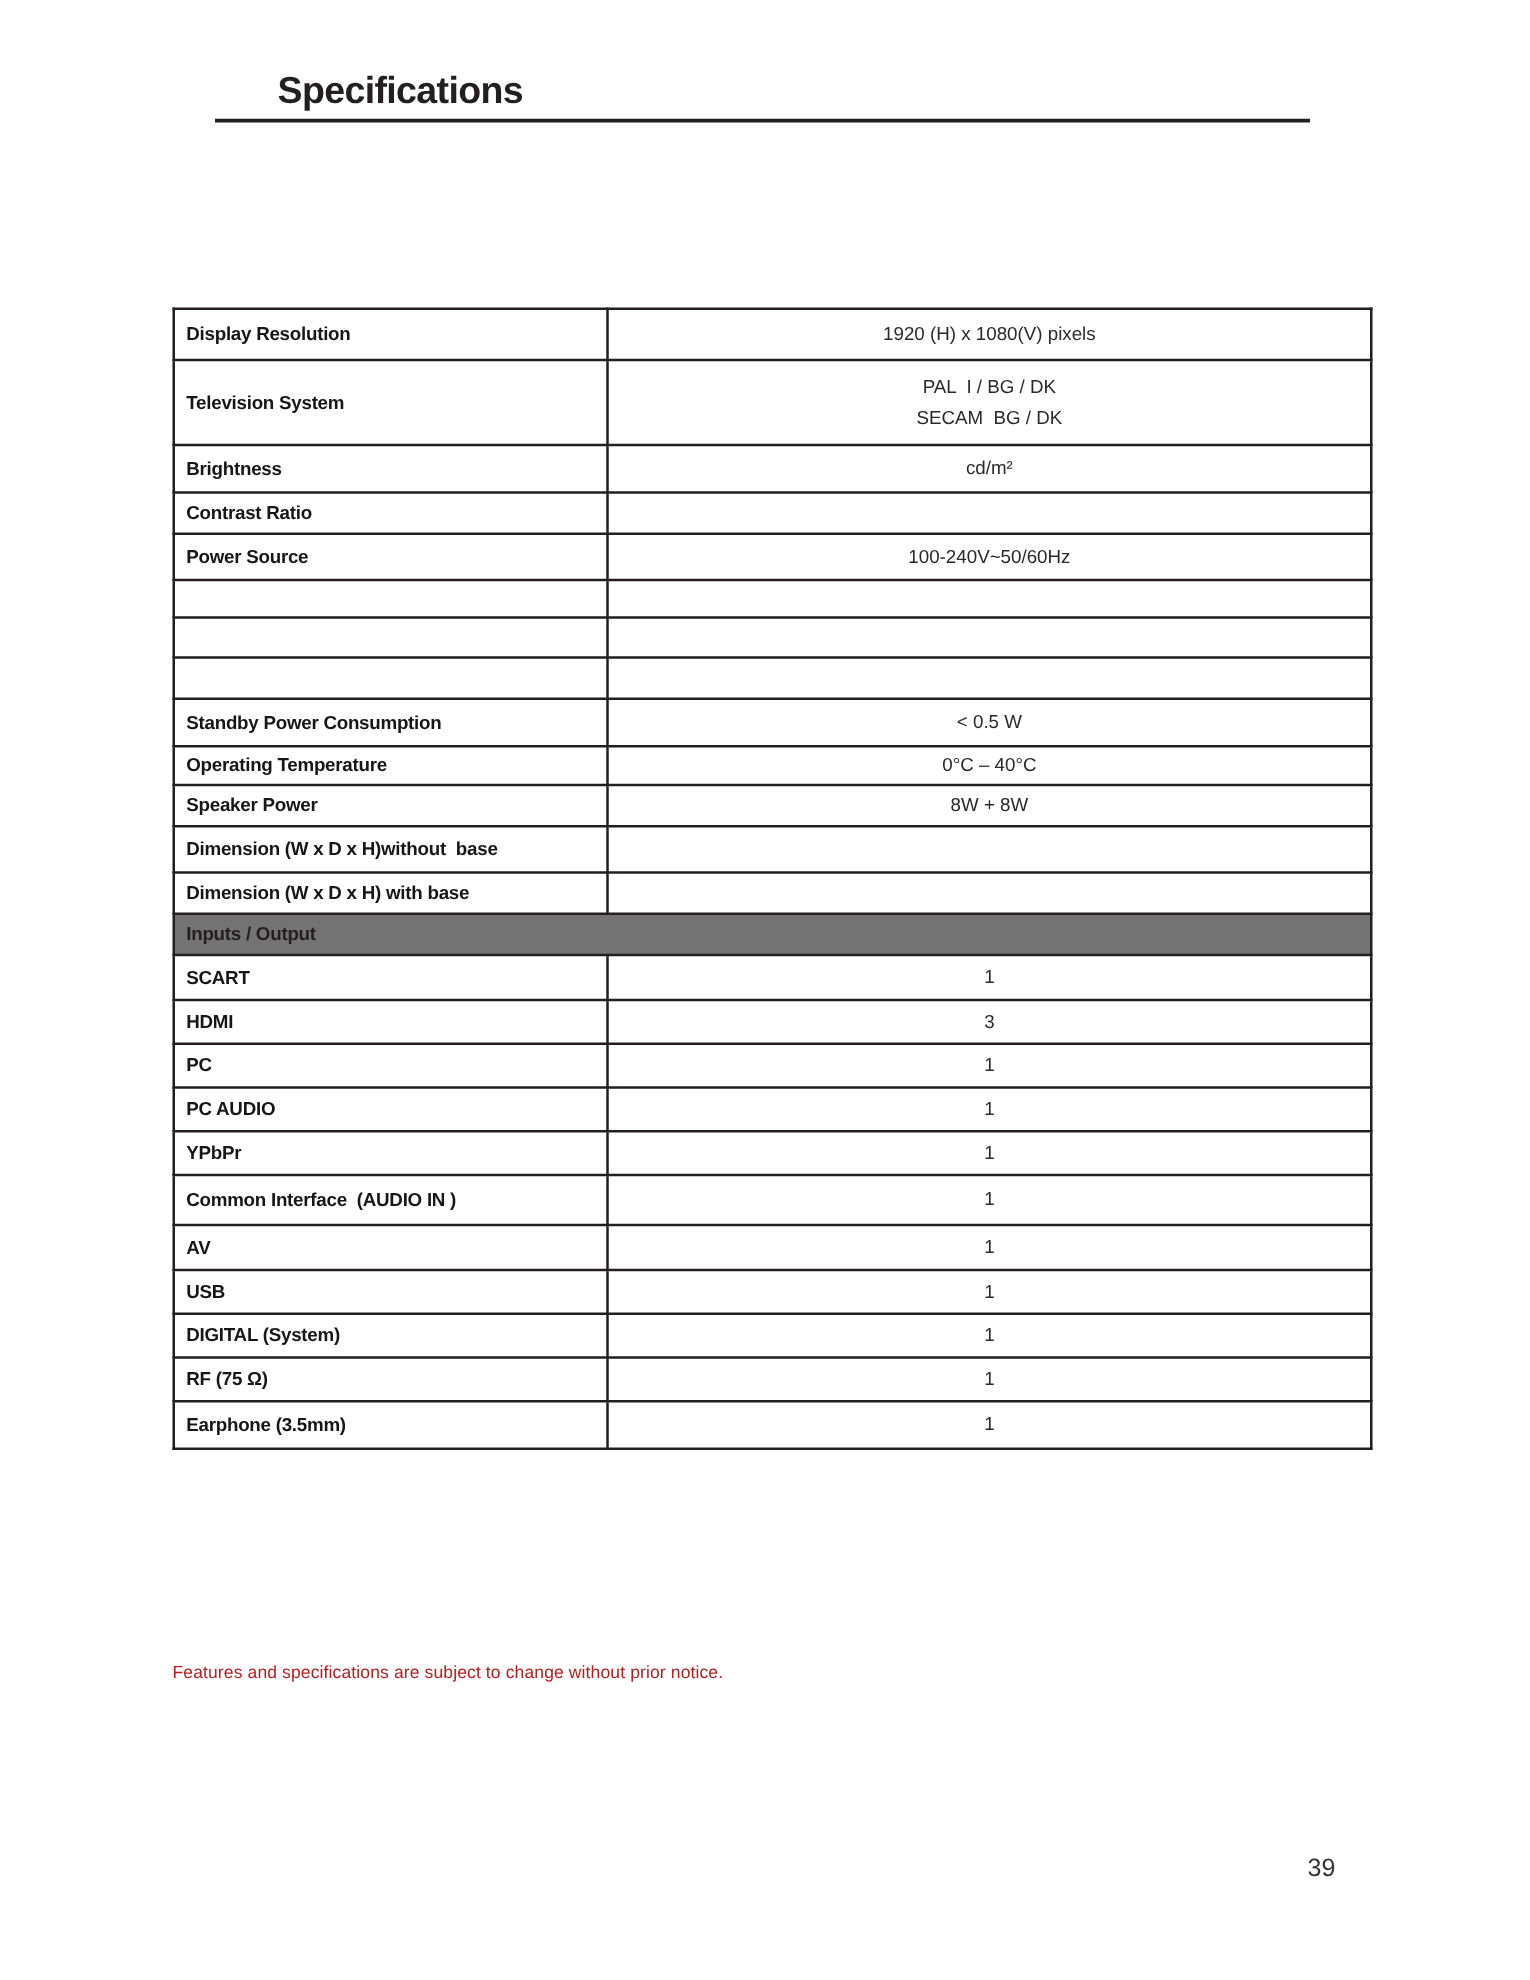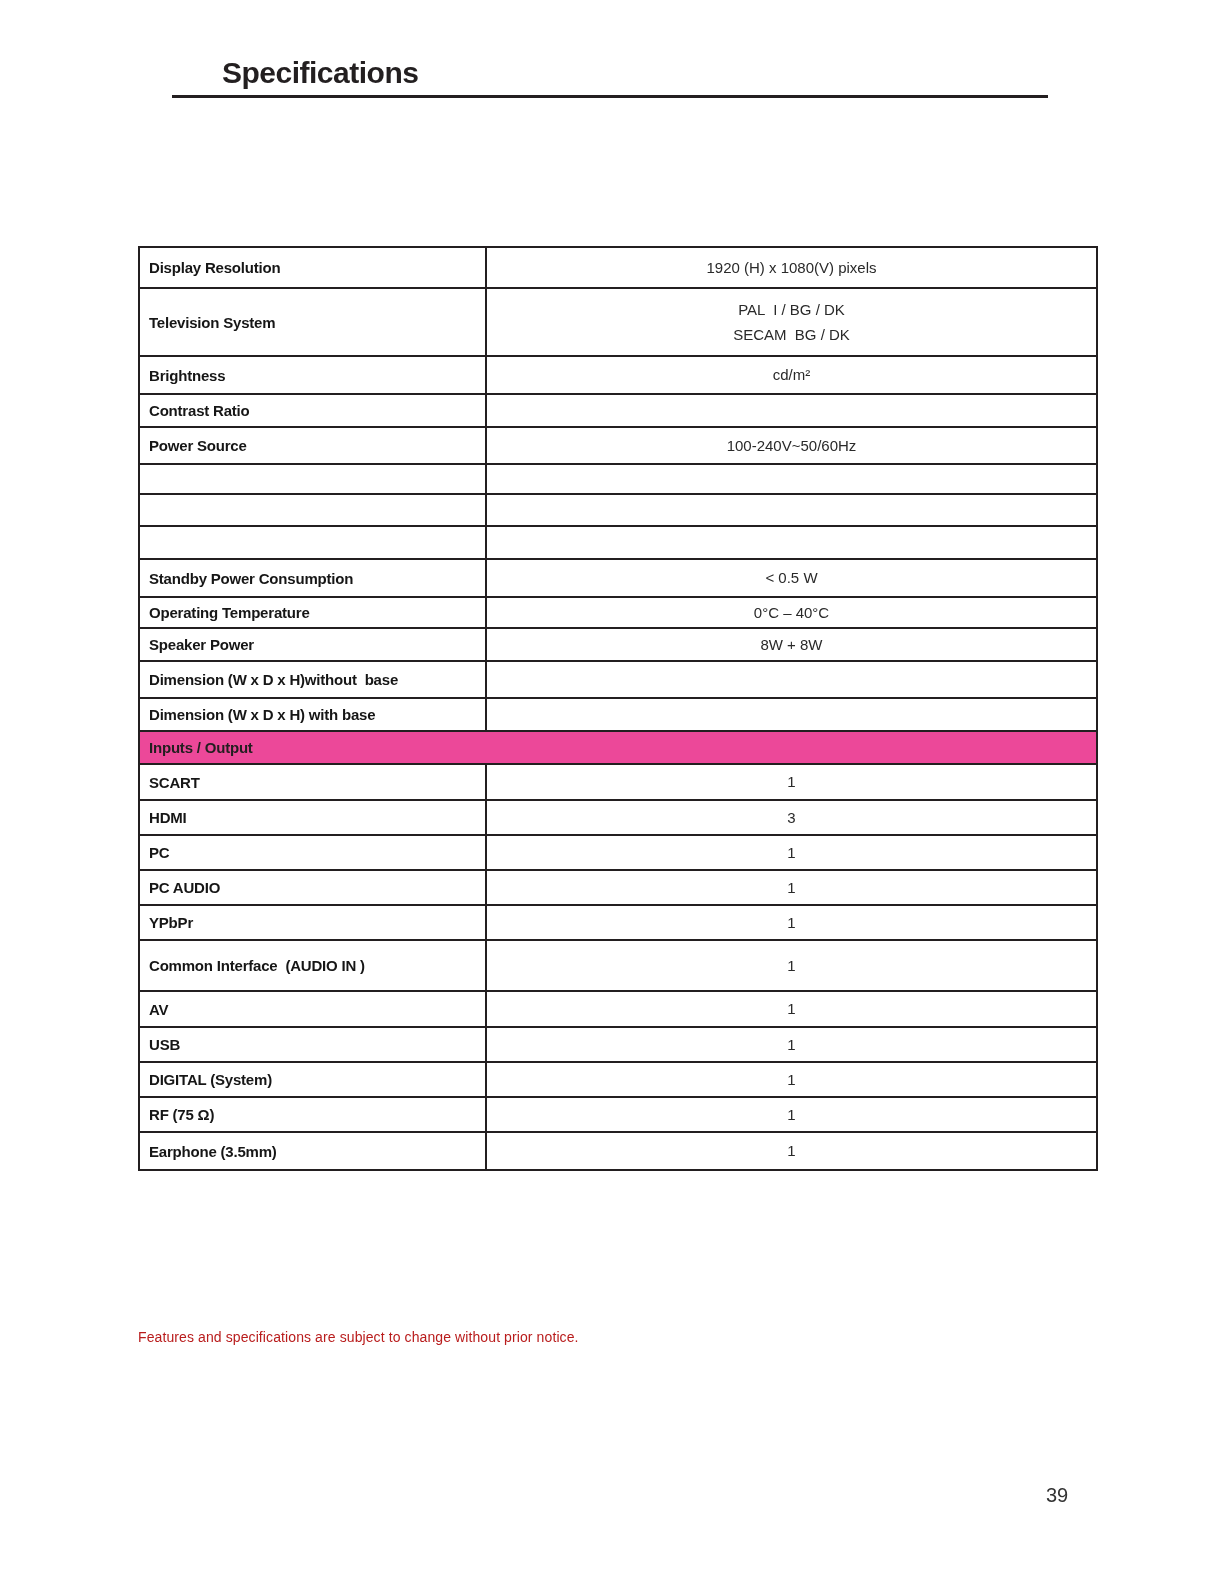--- a/index.html
+++ b/index.html
@@ -117,21 +117,21 @@
         </tr>
         <tr style="height: 37px;">
           <td class="cell-label">Dimension (W x D x H)without  base</td>
           <td class="cell-value"></td>
         </tr>
         <tr style="height: 33px;">
           <td class="cell-label">Dimension (W x D x H) with base</td>
           <td class="cell-value"></td>
         </tr>
         <tr class="section-row" style="height: 33px;">
-          <td colspan="2" style="background: #ec4899;">Inputs / Output</td>
+          <td colspan="2" style="background: #737373;">Inputs / Output</td>
         </tr>
         <tr style="height: 36px;">
           <td class="cell-label">SCART</td>
           <td class="cell-value">1</td>
         </tr>
         <tr style="height: 35px;">
           <td class="cell-label">HDMI</td>
           <td class="cell-value">3</td>
         </tr>
         <tr style="height: 35px;">
@@ -139,21 +139,21 @@
           <td class="cell-value">1</td>
         </tr>
         <tr style="height: 35px;">
           <td class="cell-label">PC AUDIO</td>
           <td class="cell-value">1</td>
         </tr>
         <tr style="height: 35px;">
           <td class="cell-label">YPbPr</td>
           <td class="cell-value">1</td>
         </tr>
-        <tr style="height: 51px;">
+        <tr style="height: 40px;">
           <td class="cell-label">Common Interface  (AUDIO IN )</td>
           <td class="cell-value">1</td>
         </tr>
         <tr style="height: 36px;">
           <td class="cell-label">AV</td>
           <td class="cell-value">1</td>
         </tr>
         <tr style="height: 35px;">
           <td class="cell-label">USB</td>
           <td class="cell-value">1</td>

